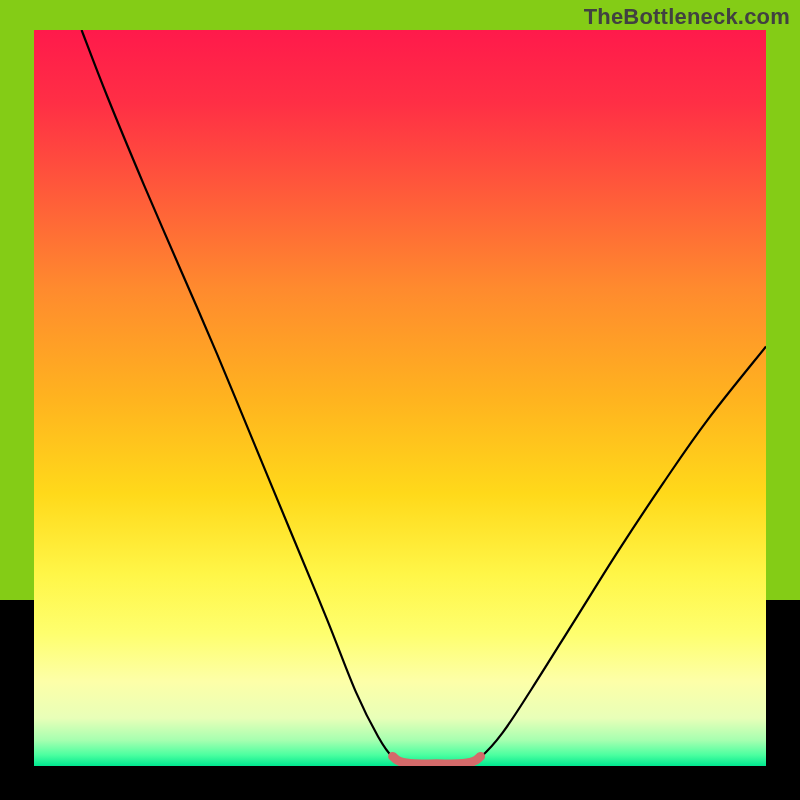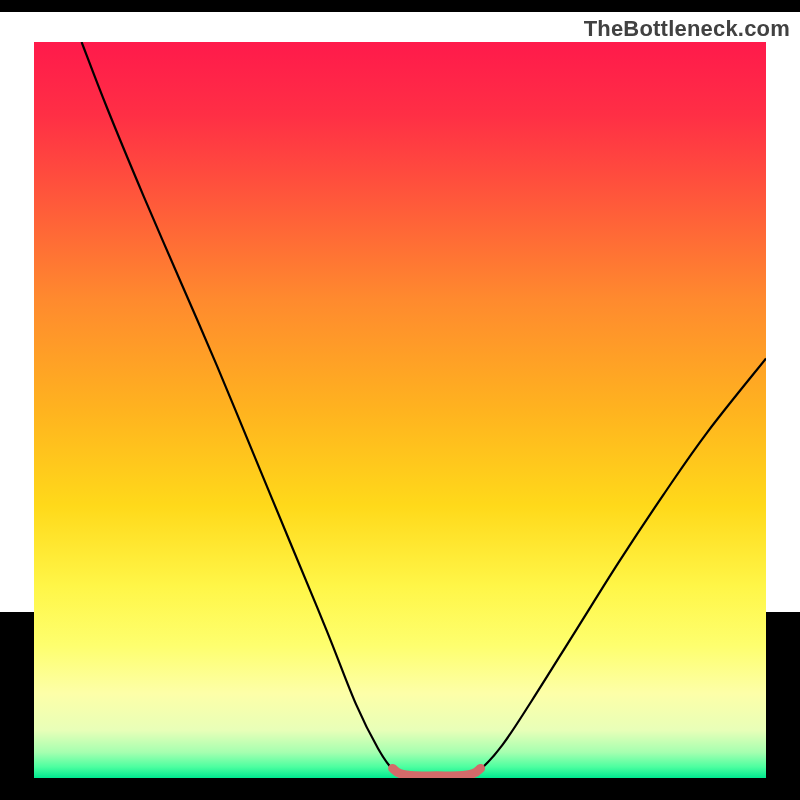--- a/index.html
+++ b/index.html
@@ -8,22 +8,21 @@
     width: 800px;
     height: 800px;
     background: #000;
     overflow: hidden;
     font-family: Arial, Helvetica, sans-serif;
   }
   .frame {
     position: relative;
     width: 800px;
     height: 600px;
-    background: #ffffff;
-    margin-top: 12px;
+    background: #84cc16;
   }
   .watermark {
     position: absolute;
     top: 4px;
     right: 10px;
     color: #414141;
     font-size: 22px;
     font-weight: 600;
     letter-spacing: 0.2px;
     z-index: 10;

